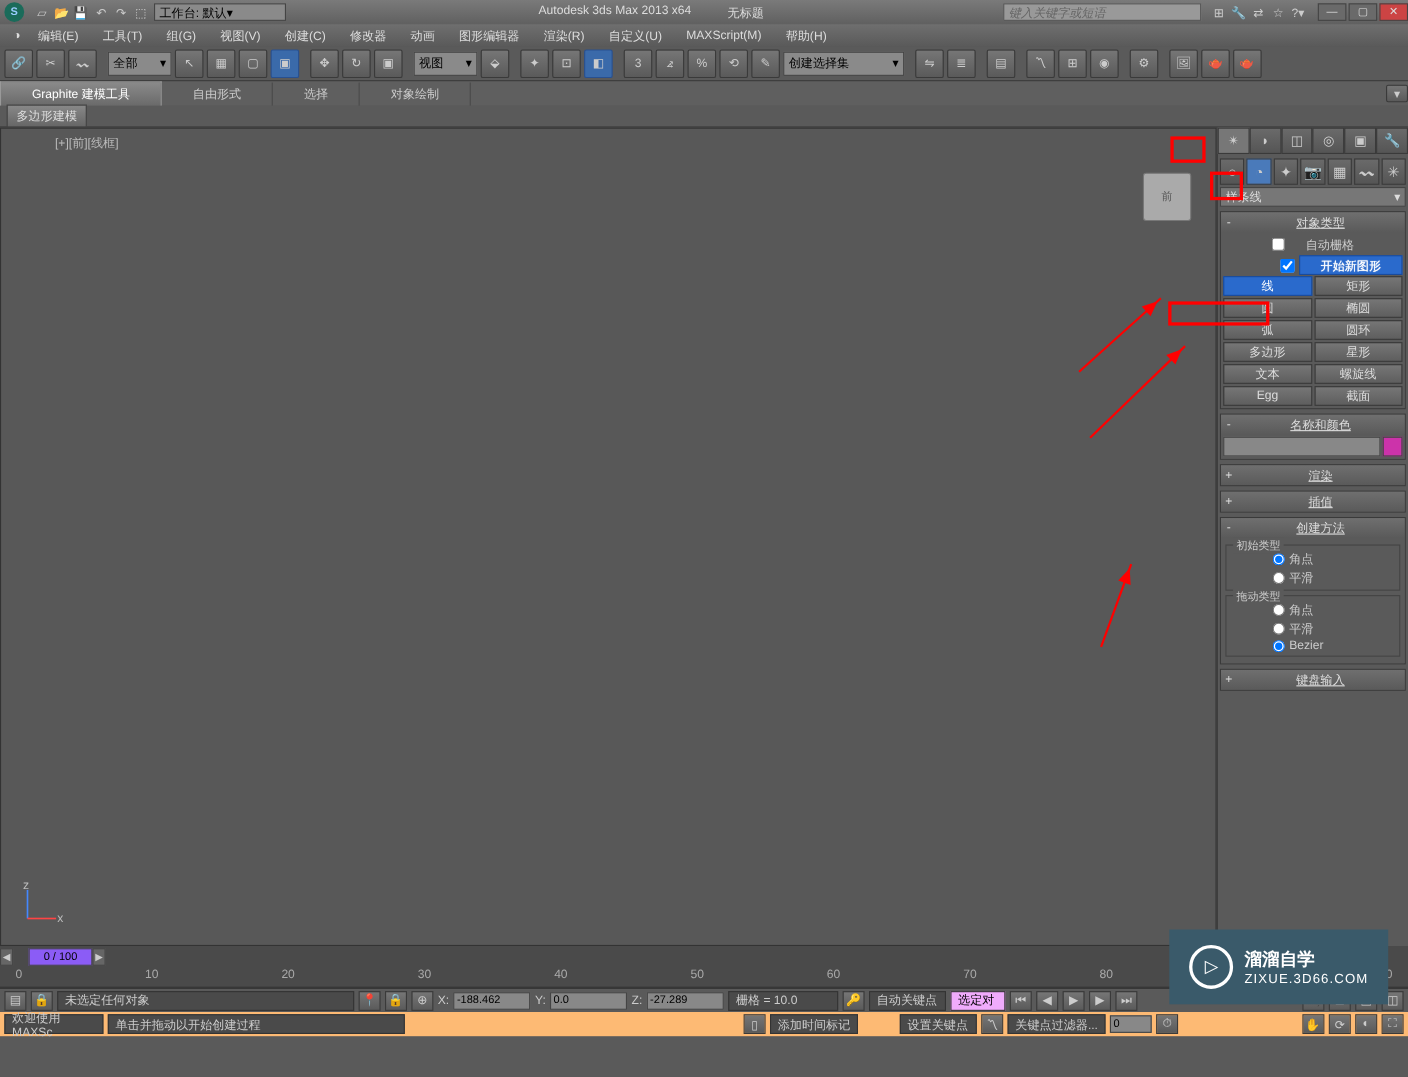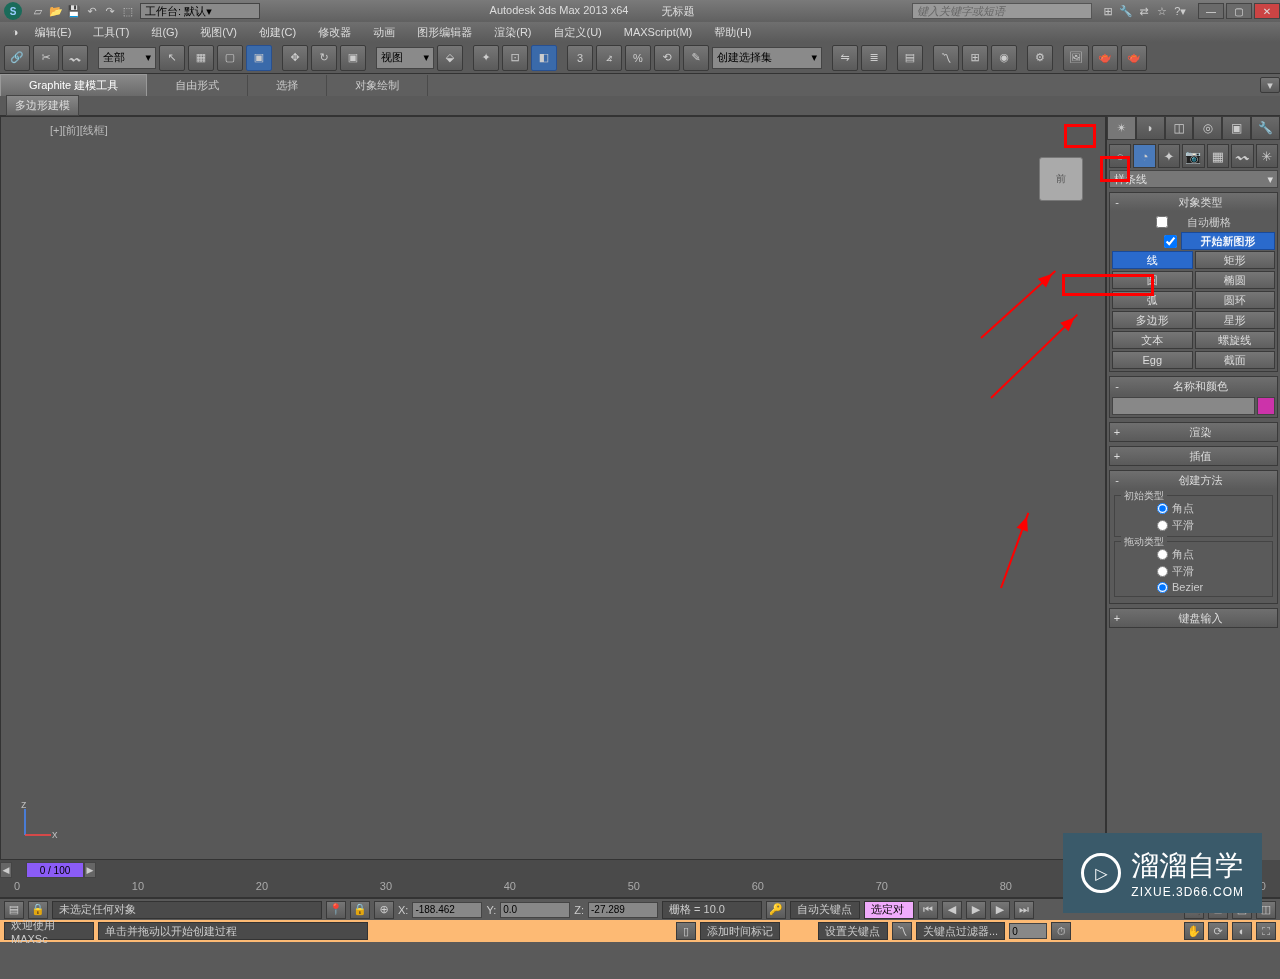--- a/index.html
+++ b/index.html
@@ -35,21 +35,21 @@
 .cmd-tabs { display:flex; height:24px; }
 .cmd-tab { flex:1; background:linear-gradient(#6a6a6a,#555); border:1px solid #3a3a3a; display:flex; align-items:center; justify-content:center; cursor:pointer; font-size:12px; color:#ccc; }
 .cmd-tab.active { background:#777; }
 .cat-row { display:flex; height:24px; margin-top:4px; padding:0 2px; gap:2px; }
 .cat-btn { flex:1; background:linear-gradient(#6a6a6a,#555); border:1px solid #3a3a3a; display:flex; align-items:center; justify-content:center; color:#ccc; cursor:pointer; font-size:13px; }
 .cat-btn.active { background:#4a7aba; }
 .drop-row { margin:2px; height:18px; background:#777; border:1px solid #444; display:flex; align-items:center; padding:0 4px; color:#ddd; justify-content:space-between; }
 .rollout { margin:2px; border:1px solid #3a3a3a; }
 .roll-head { height:18px; background:linear-gradient(#6f6f6f,#5a5a5a); display:flex; align-items:center; color:#ddd; position:relative; cursor:pointer; }
 .roll-sign { width:14px; text-align:center; }
-.roll-title { flex:1; text-align:center; font-size:11px; }
+.roll-title { flex:1; text-align:center; font-size:11px;text-decoration:underline; }
 .roll-body { background:#5a5a5a; padding:2px; }
 .chk-row { display:flex; align-items:center; justify-content:center; gap:19px; height:18px; color:#ccc; }
 .chk-row input { width:12px; height:12px; }
 .start-row { display:flex; align-items:center; justify-content:flex-end; gap:4px; height:20px; }
 .start-btn { flex:0 0 94px; height:18px; background:#2a6acc; border:1px solid #1a4a99; color:#fff; display:flex; align-items:center; justify-content:center; font-size:11px; cursor:pointer; text-shadow:0 0 1px #fff; }
 .btn-grid { display:grid; grid-template-columns:1fr 1fr; gap:2px; }
 .obj-btn { height:18px; background:linear-gradient(#767676,#5e5e5e); border:1px solid #3a3a3a; color:#ddd; display:flex; align-items:center; justify-content:center; cursor:pointer; font-size:11px; }
 .obj-btn.selected { background:#2a6acc; color:#fff; border-color:#1a4a99; }
 .name-row { display:flex; gap:2px; padding:2px; }
 .name-input { flex:1; height:18px; background:#888; border:1px solid #444; }
@@ -398,16 +398,16 @@
   <div class="sbtn">⛶</div>
 </div>
 
 <div class="red-box" style="left:1064px; top:124px; width:32px; height:24px"></div>
 <div class="red-box" style="left:1100px; top:156px; width:30px; height:26px"></div>
 <div class="red-box" style="left:1062px; top:274px; width:92px; height:22px"></div>
 
 <div class="watermark">
   <div class="wm-icon">▷</div>
   <div>
-    <div style="font-size:28px;font-weight:normal">溜溜自学</div>
+    <div style="font-size:16px;font-weight:bold">溜溜自学</div>
     <div style="font-size:12px;letter-spacing:1px">ZIXUE.3D66.COM</div>
   </div>
 </div>
 
 </body></html>

